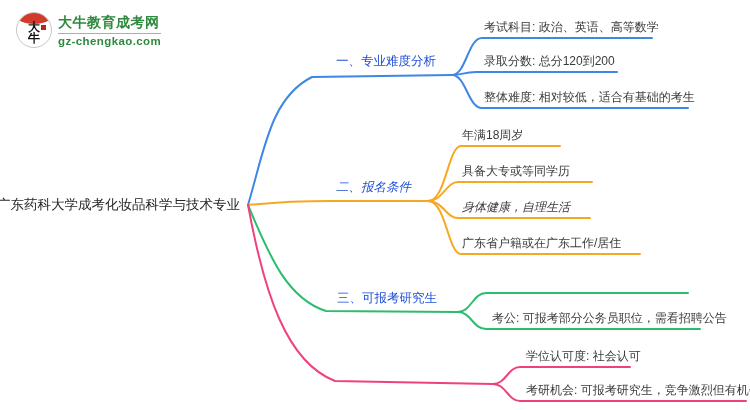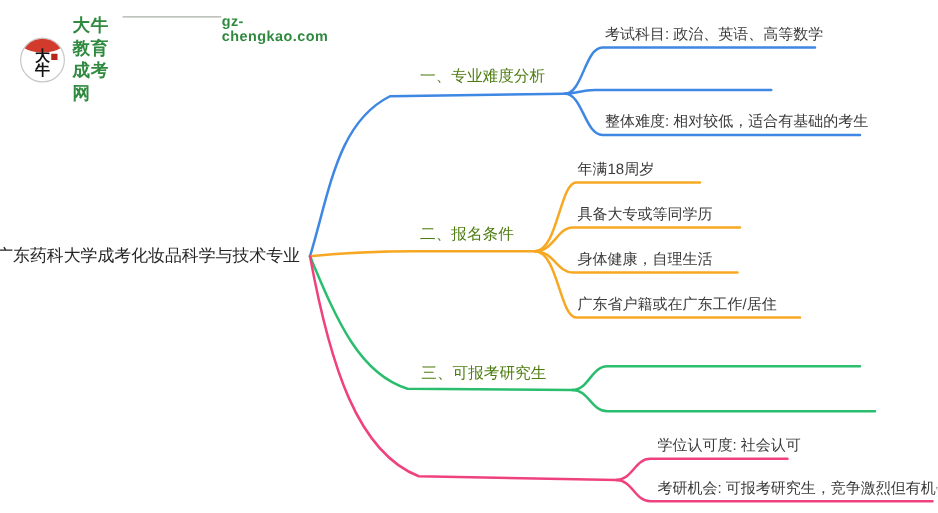--- a/index.html
+++ b/index.html
@@ -3,33 +3,33 @@
 <meta charset="utf-8">
 <style>
   html,body{margin:0;padding:0;background:#fff;}
   .stage{
     position:relative;width:750px;height:410px;background:#ffffff;overflow:hidden;
     font-family:"Liberation Sans","DejaVu Sans",sans-serif;
   }
   .stage svg{position:absolute;left:0;top:0;z-index:1;}
   .node{position:absolute;white-space:nowrap;z-index:2;line-height:16px;}
   .root-title{font-size:13.5px;color:#262626;text-align:right;}
-  .branch-label{font-size:12.5px;color:#4d7c0f;}
+  .branch-label{font-size:12.5px;color:#1d4ed8;}
   .leaf{font-size:12px;color:#3b3b3b;line-height:15px;}
   
   .logo{position:absolute;left:16px;top:12px;display:flex;align-items:center;gap:6px;z-index:3;}
   .logo-icon{position:relative;width:34px;height:34px;border-radius:50%;
     border:1px solid #c8c8c8;background:#fff;overflow:hidden;flex:0 0 auto;}
   .logo-cap{position:absolute;top:-16px;left:-5px;width:44px;height:27px;border-radius:50%;
     background:#d23a2c;z-index:1;}
   .logo-chars{position:absolute;left:0;top:6px;width:100%;height:28px;z-index:2;
     display:flex;flex-direction:column;align-items:center;justify-content:center;
     font-weight:bold;font-size:12px;line-height:11px;color:#141414;}
   .logo-seal{position:absolute;right:5px;top:12px;width:5px;height:5px;background:#b5271b;z-index:3;}
-  .logo-text{display:flex;flex-direction:row;}
+  .logo-text{display:flex;flex-direction:column;}
   .logo-title{font-size:14px;font-weight:bold;letter-spacing:0.5px;}
   .logo-divider{height:1px;background:#a9b0a9;margin:1px 0 1px 0;width:100%;}
   .logo-domain{font-size:11.5px;font-weight:bold;letter-spacing:0.4px;}
 </style>
 </head>
 <body>
 
 <div class="stage">
 
   <svg width="750" height="410" viewBox="0 0 750 410">
@@ -68,28 +68,30 @@
     <div class="logo-text">
       <span class="logo-title" style="color: rgb(47, 138, 63);">大牛教育成考网</span>
       <span class="logo-divider"></span>
       <span class="logo-domain" style="color: rgb(47, 138, 63);">gz-chengkao.com</span>
     </div>
   </div>
 
   <div class="node root-title" style="right:510px;top:197px;">2025年广东药科大学成考化妆品科学与技术专业</div>
 
   <div class="node branch-label" style="left:336px;top:53px;">一、专业难度分析</div>
-  <div class="node branch-label" style="left:336px;top:179px;">二、报名条件</div>
+  <div class="node branch-label" style="left:336px;top:179px;font-style:italic;">二、报名条件</div>
   <div class="node branch-label" style="left:337px;top:290px;">三、可报考研究生</div>
 
   <div class="node leaf" style="left:484px;top:20px;">考试科目: 政治、英语、高等数学</div>
+  <div class="node leaf" style="left:484px;top:54px;">录取分数: 总分120到200</div>
   <div class="node leaf" style="left:484px;top:90px;">整体难度: 相对较低，适合有基础的考生</div>
 
   <div class="node leaf" style="left:462px;top:128px;">年满18周岁</div>
   <div class="node leaf" style="left:462px;top:164px;">具备大专或等同学历</div>
-  <div class="node leaf" style="left:462px;top:200px;">身体健康，自理生活</div>
+  <div class="node leaf" style="left:462px;top:200px;font-style:italic;">身体健康，自理生活</div>
   <div class="node leaf" style="left:462px;top:236px;">广东省户籍或在广东工作/居住</div>
 
+  <div class="node leaf" style="left:492px;top:311px;">考公: 可报考部分公务员职位，需看招聘公告</div>
 
   <div class="node leaf" style="left:526px;top:349px;">学位认可度: 社会认可</div>
   <div class="node leaf" style="left:526px;top:383px;">考研机会: 可报考研究生，竞争激烈但有机会</div>
 
 </div>
 
 </body></html>

